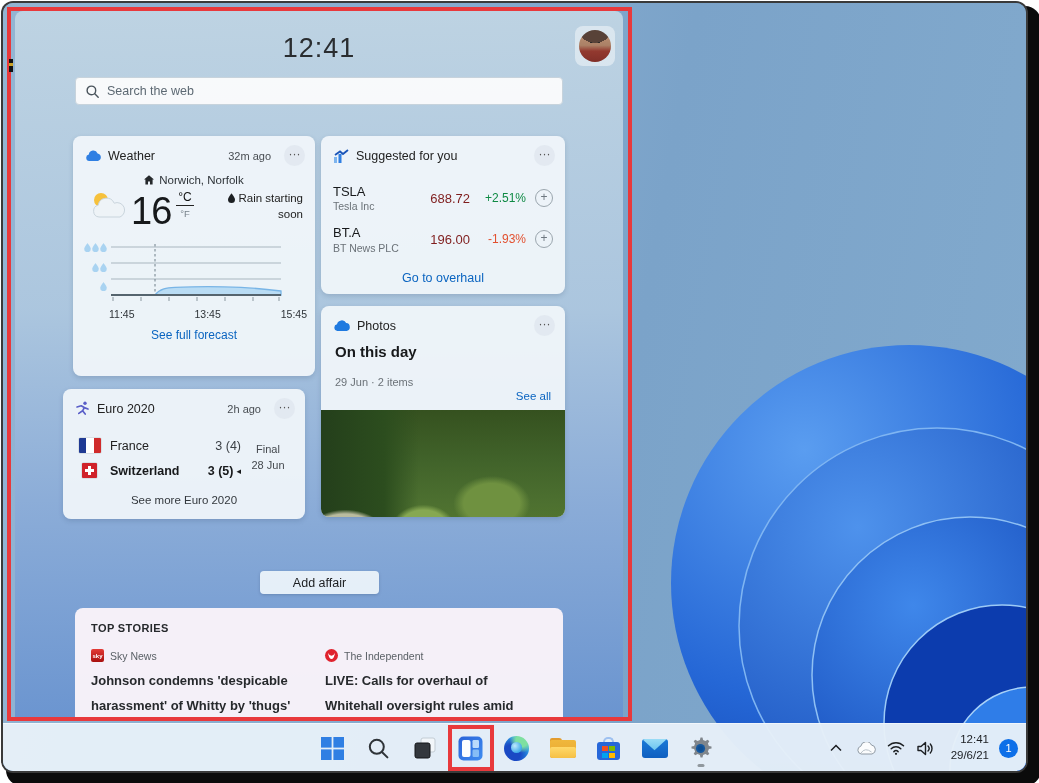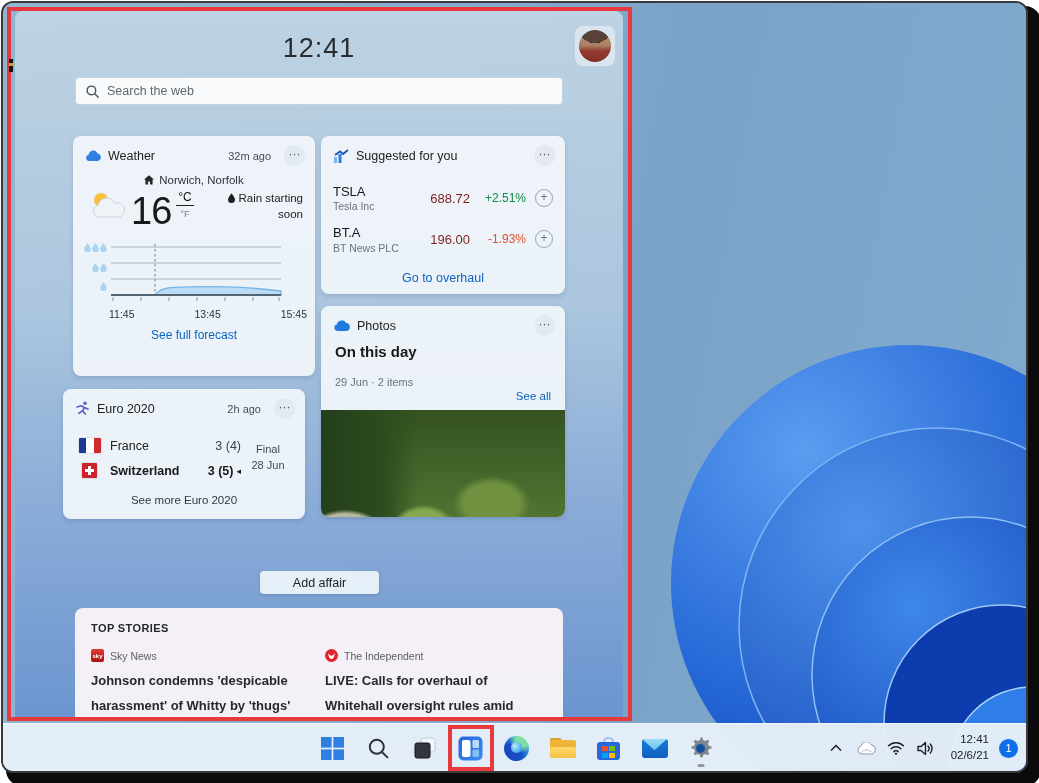--- a/index.html
+++ b/index.html
@@ -478,18 +478,18 @@
       </div>
       <div class="tray-btn">
         <svg width="18" height="15" viewBox="0 0 18 15">
           <path d="M1 5.5h3L8.5 1.5v12L4 9.5H1z" fill="none" stroke="#1c1f22" stroke-width="1.4" stroke-linejoin="round"></path>
           <path d="M11 5a3.6 3.6 0 0 1 0 5" fill="none" stroke="#1c1f22" stroke-width="1.4" stroke-linecap="round"></path>
           <path d="M13.3 3a6.8 6.8 0 0 1 0 9" fill="none" stroke="#1c1f22" stroke-width="1.4" stroke-linecap="round"></path>
         </svg>
       </div>
       <div class="tray-clock">
         <div>12:41</div>
-        <div>02/6/21</div>
+        <div>29/6/21</div>
       </div>
       <div class="badge">1</div>
     </div>
   </div>
 </div>
 
 </body></html>

